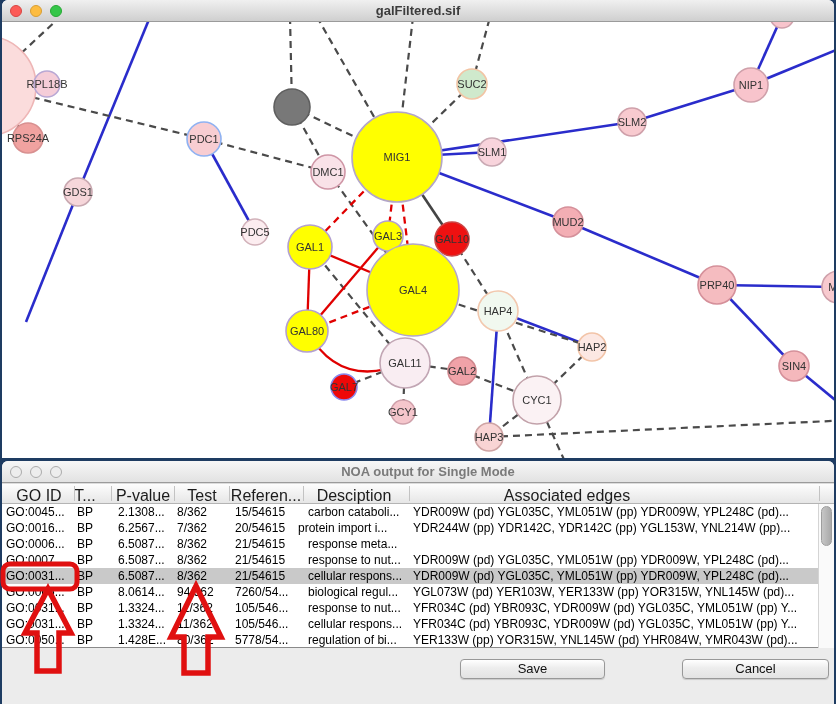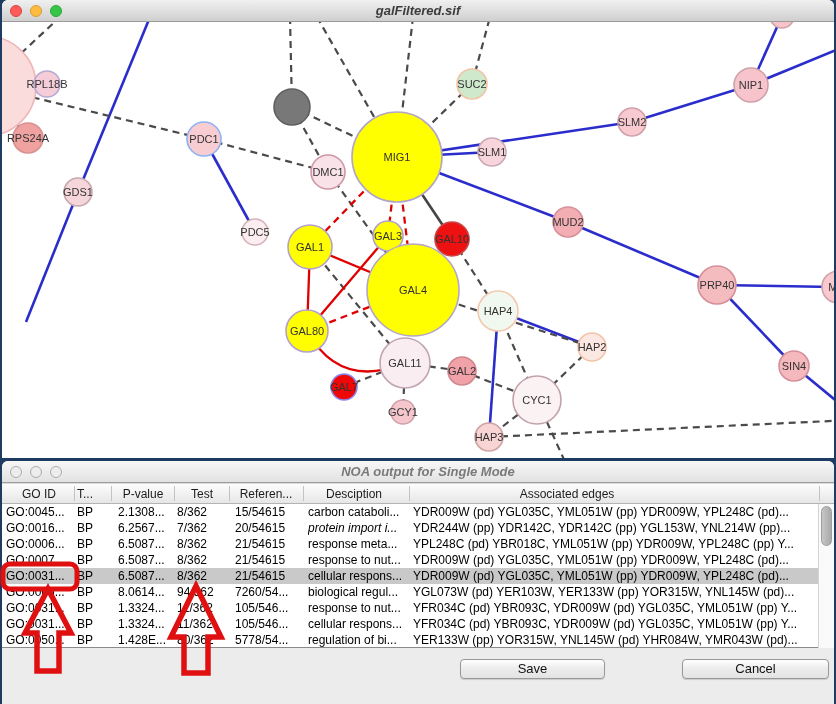--- a/index.html
+++ b/index.html
@@ -8,21 +8,20 @@
     font-family:"Liberation Sans", sans-serif;
     background:#1e3c62;
     position:relative; overflow:hidden;
   }
   .window { position:absolute; left:2px; width:832px; background:#fff; }
   .titlebar {
     position:absolute; top:0; left:0; right:0; height:22px;
     background:linear-gradient(#f0f0f0,#cfcfcf);
     border-bottom:1px solid #9b9b9b;
     border-radius:6px 6px 0 0;
-    font-style:italic;
   }
   .titlebar .title {
     position:absolute; left:0; right:0; top:3px; text-align:center;
     font-size:13px; font-weight:bold; color:#3c3c3c;
   }
   .titlebar.inactive { background:linear-gradient(#f7f7f7,#e2e2e2); }
   .titlebar.inactive .title { color:#7a7a7a; font-weight:bold;padding-left:20px; }
   .lights { position:absolute; left:8px; top:5px; display:flex; gap:8px; }
   .light { width:12px; height:12px; border-radius:50%; }
   .light.red    { background:#fc5b57; border:1px solid #d94542; }
@@ -36,21 +35,21 @@
   .node-label { font-size:11px; fill:#333; text-anchor:middle; }
 
   #table-window { top:461px; height:243px; background:#ececec; border-radius:6px 6px 0 0; }
   #col-header {
     position:absolute; top:22px; left:0; right:0; height:21px;
     background:linear-gradient(#fdfdfd,#e6e6e6);
     border-bottom:1px solid #b4b4b4; border-top:1px solid #dcdcdc;
   }
   #col-header .hcell {
     position:absolute; top:3px; transform:translateX(-50%);
-    font-size:12px; color:#1c1c1c; white-space:nowrap;
+    font-size:16px; color:#1c1c1c; white-space:nowrap;
   }
   #col-header .divider {
     position:absolute; top:2px; bottom:2px; width:1px; background:#c3c3c3;
   }
   #rows { position:absolute; top:43px; left:0; height:144px; right:0; background:#fff; border-bottom:1px solid #8a8a8a; }
   .trow { position:absolute; left:0; right:16px; height:16px; }
   .trow.selected { background:#c9c9c9; }
   .trow span {
     position:absolute; top:1px; font-size:12px; color:#000;
     white-space:nowrap; overflow:hidden;
@@ -233,31 +232,30 @@
         <span style="left: 233px;">15/54615</span>
         <span style="left: 306px;">carbon cataboli...</span>
         <span style="left: 411px; right: 2px;">YDR009W (pd) YGL035C, YML051W (pp) YDR009W, YPL248C (pd)...</span>
       </div>
       <div class="trow" style="top: 16px;">
         <span style="left: 4px;">GO:0016...</span>
         <span style="left: 75px;">BP</span>
         <span style="left: 116px;">6.2567...</span>
         <span style="left: 175px;">7/362</span>
         <span style="left: 233px;">20/54615</span>
-        <span style="left: 306px; font-style: italic;">protein import i...</span>
+        <span style="left: 296px;">protein import i...</span>
         <span style="left: 411px; right: 2px;">YDR244W (pp) YDR142C, YDR142C (pp) YGL153W, YNL214W (pp)...</span>
       </div>
       <div class="trow" style="top: 32px;">
         <span style="left: 4px;">GO:0006...</span>
         <span style="left: 75px;">BP</span>
         <span style="left: 116px;">6.5087...</span>
         <span style="left: 175px;">8/362</span>
         <span style="left: 233px;">21/54615</span>
         <span style="left: 306px;">response meta...</span>
-        <span style="left: 411px; right: 2px;">YPL248C (pd) YBR018C, YML051W (pp) YDR009W, YPL248C (pp) Y...</span>
       </div>
       <div class="trow" style="top: 48px;">
         <span style="left: 4px;">GO:0007...</span>
         <span style="left: 75px;">BP</span>
         <span style="left: 116px;">6.5087...</span>
         <span style="left: 175px;">8/362</span>
         <span style="left: 233px;">21/54615</span>
         <span style="left: 306px;">response to nut...</span>
         <span style="left: 411px; right: 2px;">YDR009W (pd) YGL035C, YML051W (pp) YDR009W, YPL248C (pd)...</span>
       </div>

